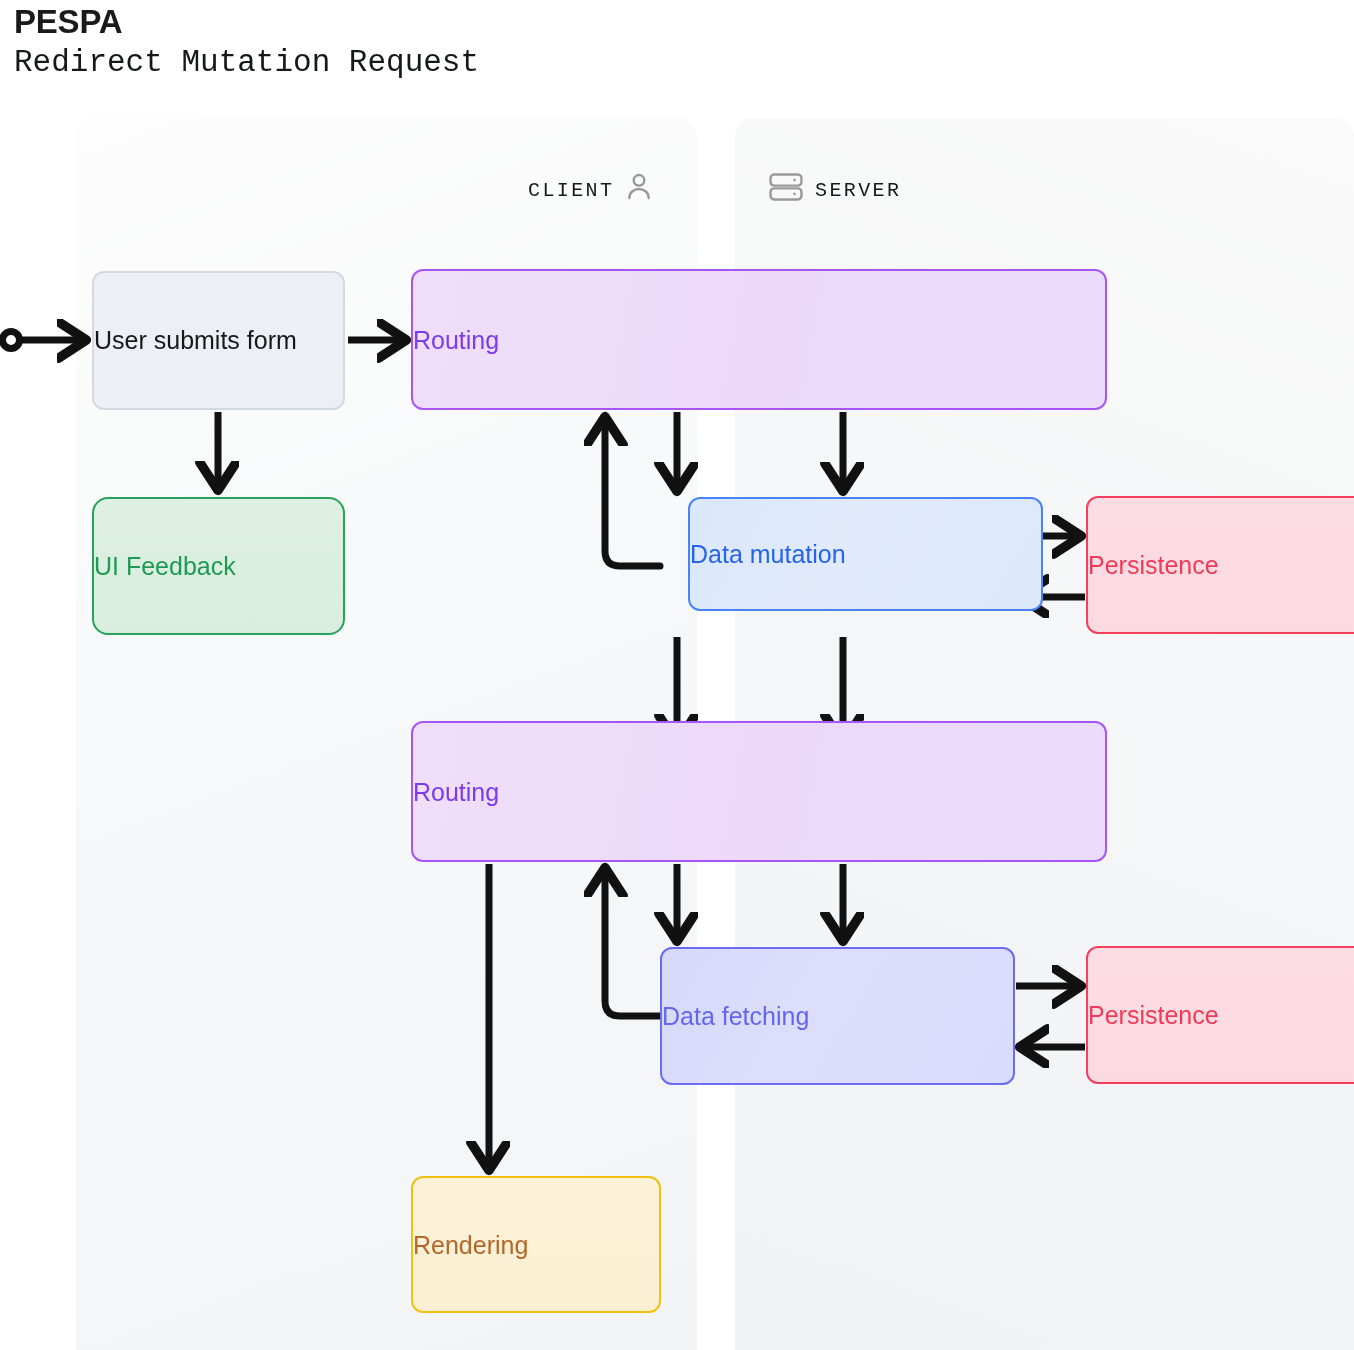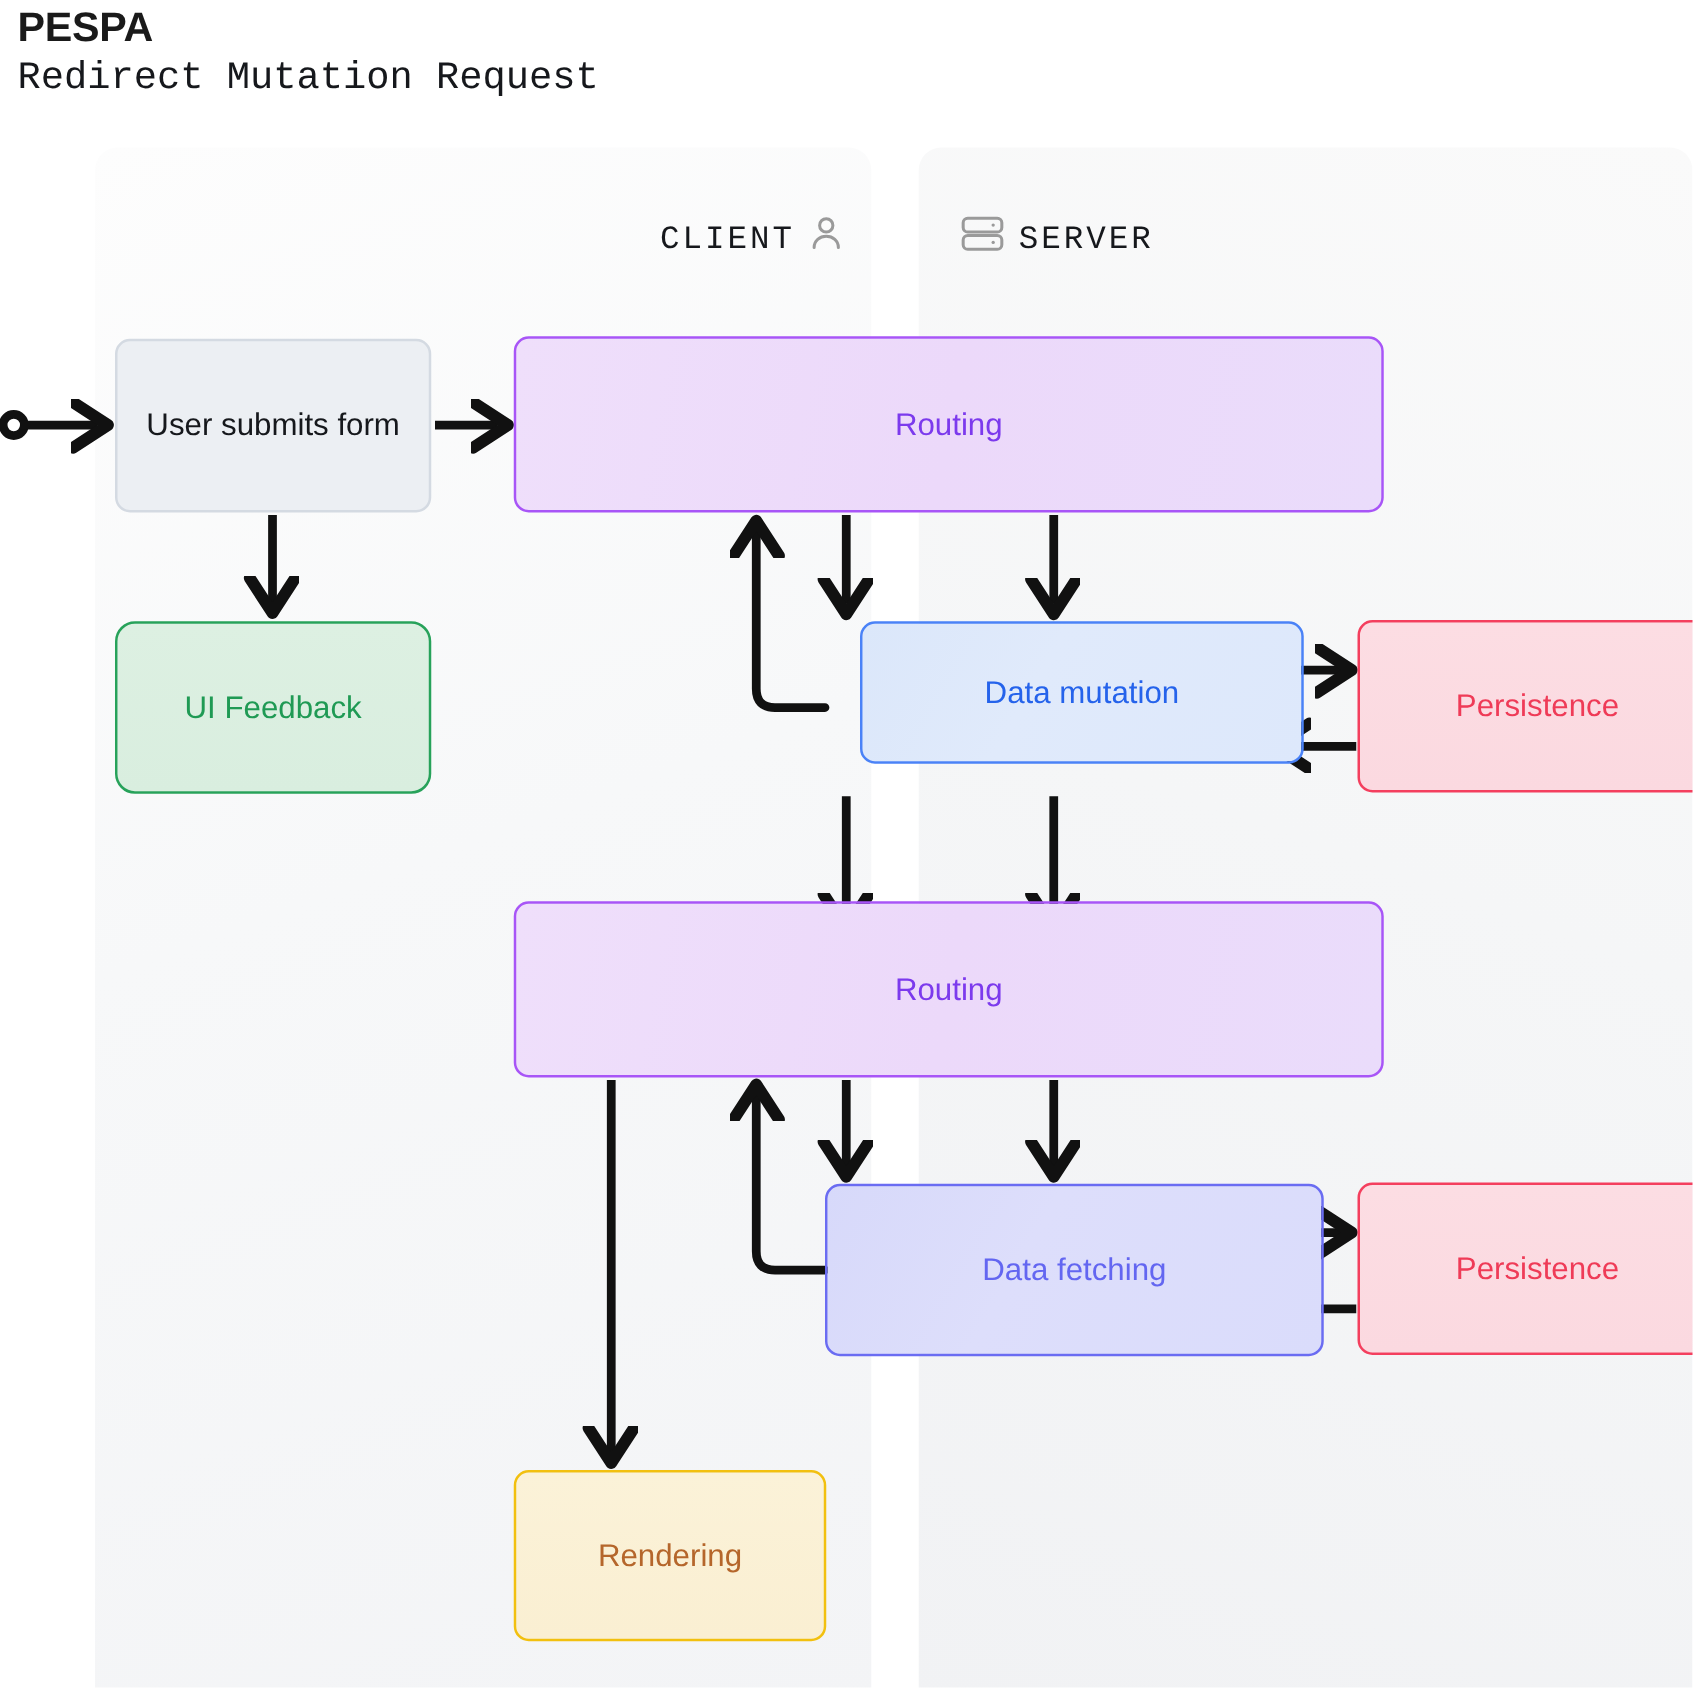--- a/index.html
+++ b/index.html
@@ -46,34 +46,34 @@
     left: 735px; top: 118px;
     width: 619px; height: 1252px;
     background: linear-gradient(200deg, #fafafa 0%, #f5f6f7 45%, #f1f2f4 100%);
   }
   .lane-label {
     position: absolute;
     display: flex;
     align-items: center;
     gap: 11px;
     font-family: "Liberation Mono", monospace;
-    font-size: 26px;
+    font-size: 20px;
     letter-spacing: 2.4px;
     color: #16181c;
   }
   #client-label { left: 528px; top: 172px; }
   #server-label { left: 768px; top: 172px; }
   .lane-icon { display: block; }
 
   
   .node {
     position: absolute;
     display: flex;
     align-items: center;
-    justify-content: center;
+    justify-content: flex-start;
     text-align: center;
     border-radius: 12px;
     border-width: 2px;
     border-style: solid;
     font-size: 25px;
     line-height: 36px;
     font-weight: 500;
     z-index: 3;
   }
 
@@ -100,21 +100,21 @@
   }
   #node-routing-1 { top: 269px; }
   #node-routing-2 { top: 721px; }
   #node-data-mutation {
     left: 688px; top: 497px; width: 355px; height: 114px;
     background: linear-gradient(120deg, #dbe7fa 0%, #e0eafb 40%, #dde8fb 100%);
     border-color: #4a82f7;
     color: #2563eb;
   }
   #node-data-fetching {
-    left: 660px; top: 947px; width: 399px; height: 138px;
+    left: 660px; top: 947px; width: 355px; height: 138px;
     background: linear-gradient(120deg, #d7d9fa 0%, #dddefb 40%, #dadcfb 100%);
     border-color: #6a6cf2;
     color: #6366f1;
   }
   .node-persistence {
     left: 1086px; width: 288px; height: 138px;
     background: linear-gradient(180deg, #fcdde3 0%, #fbd9e0 100%);
     border-color: #f43f5e;
     color: #ef3b57;
   }

